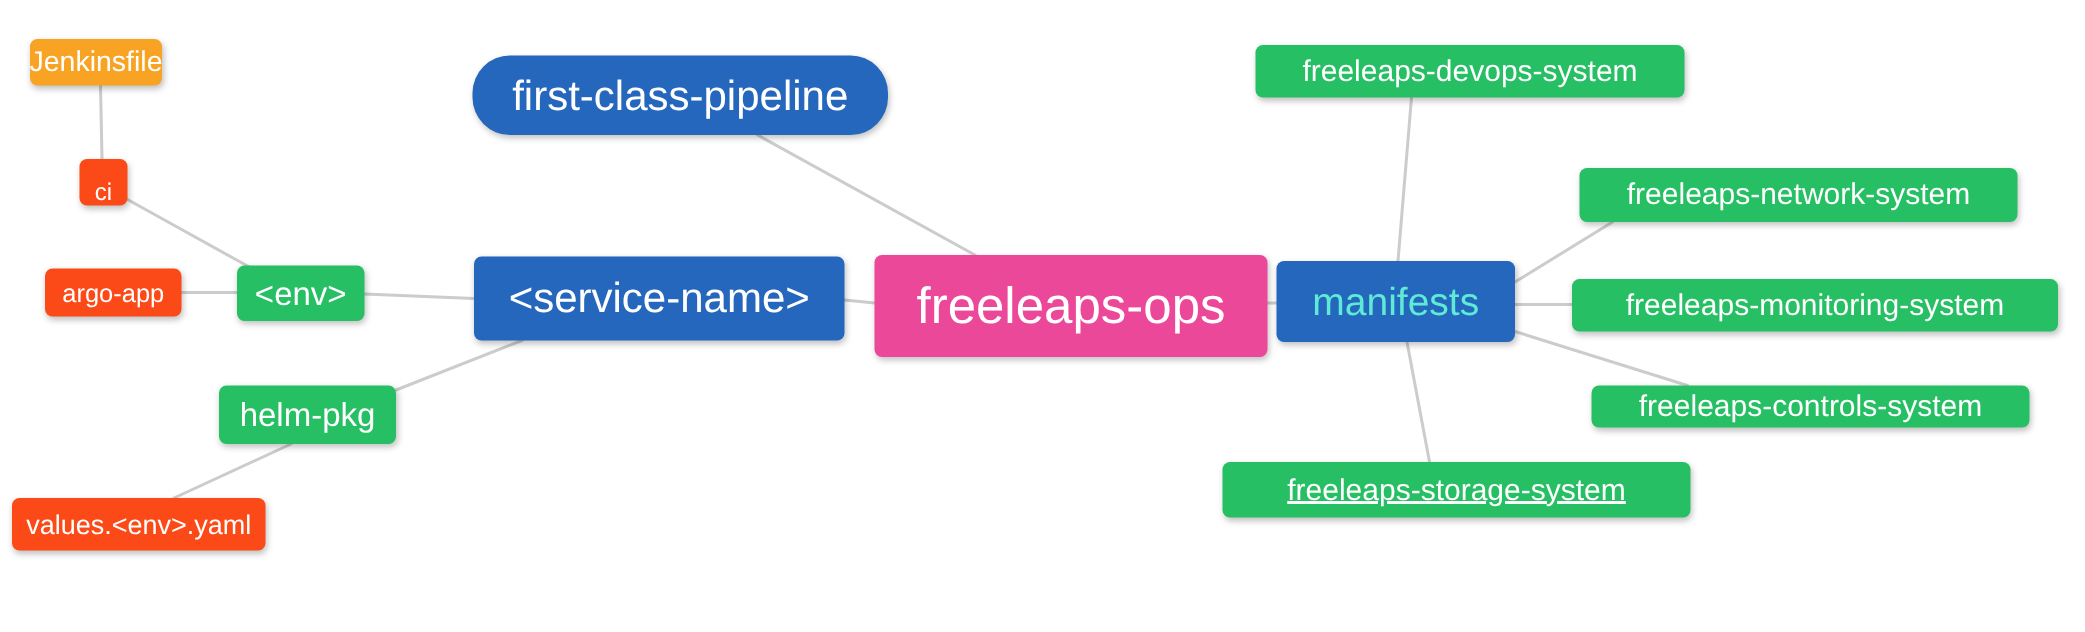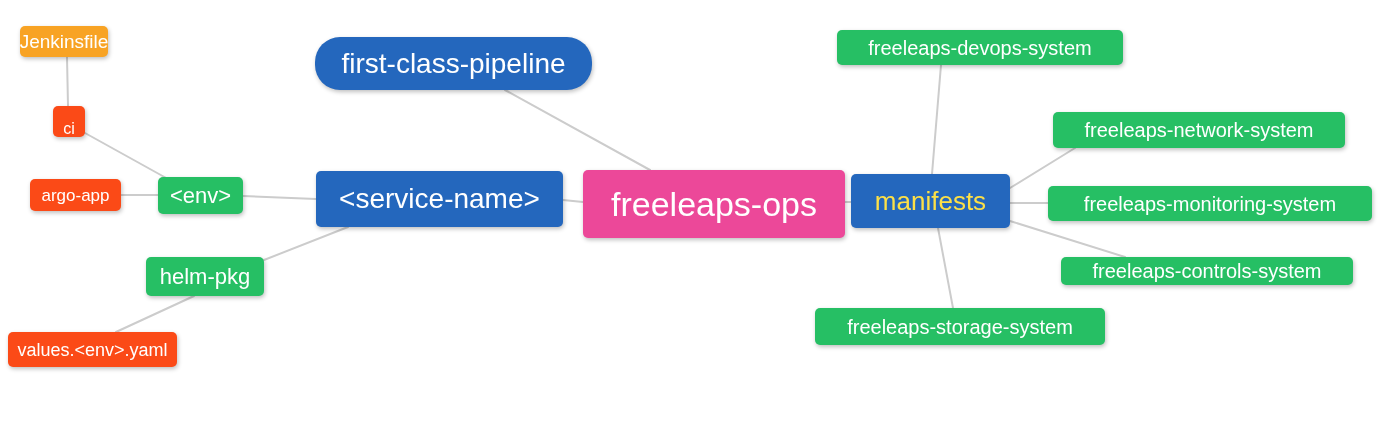--- a/index.html
+++ b/index.html
@@ -85,32 +85,32 @@
       </div>
       <div class="node" style="left: 315px; top: 37px; width: 277px; height: 53px; background: rgb(36, 103, 189); font-size: 28px; color: rgb(255, 255, 255); border-radius: 25px;">
         <span class="node-label">first-class-pipeline</span>
       </div>
       <div class="node" style="left: 316px; top: 171px; width: 247px; height: 56px; background: rgb(36, 103, 189); font-size: 28px; color: rgb(255, 255, 255);">
         <span class="node-label">&lt;service-name&gt;</span>
       </div>
       <div class="node" style="left: 583px; top: 170px; width: 262px; height: 68px; background: #ec4899; font-size: 34px; color: rgb(255, 255, 255);">
         <span class="node-label">freeleaps-ops</span>
       </div>
-      <div class="node" style="left: 851px; top: 174px; width: 159px; height: 54px; background: rgb(36, 103, 189); font-size: 26px; color: #fde047;">
+      <div class="node" style="left: 851px; top: 174px; width: 159px; height: 54px; background: rgb(36, 103, 189); font-size: 26px; color: #5eead4;">
         <span class="node-label">manifests</span>
       </div>
       <div class="node" style="left: 797px; top: 30px; width: 286px; height: 35px; background: rgb(38, 191, 100); font-size: 20px; color: rgb(255, 255, 255); margin-left: 40px;">
         <span class="node-label">freeleaps-devops-system</span>
       </div>
       <div class="node" style="left: 1053px; top: 112px; width: 292px; height: 36px; background: rgb(38, 191, 100); font-size: 20px; color: rgb(255, 255, 255);">
         <span class="node-label">freeleaps-network-system</span>
       </div>
       <div class="node" style="left: 1048px; top: 186px; width: 324px; height: 35px; background: rgb(38, 191, 100); font-size: 20px; color: rgb(255, 255, 255);">
         <span class="node-label">freeleaps-monitoring-system</span>
       </div>
       <div class="node" style="left: 1061px; top: 257px; width: 292px; height: 28px; background: rgb(38, 191, 100); font-size: 20px; color: rgb(255, 255, 255);">
         <span class="node-label">freeleaps-controls-system</span>
       </div>
-      <div class="node" style="left: 815px; top: 308px; width: 290px; height: 37px; background: rgb(38, 191, 100); font-size: 20px; color: rgb(255, 255, 255);">
+      <div class="node" style="left: 815px; top: 308px; width: 312px; height: 37px; background: rgb(38, 191, 100); font-size: 20px; color: rgb(255, 255, 255); text-decoration: underline;">
         <span class="node-label">freeleaps-storage-system</span>
       </div>
     </div>
 </div>
 
 </body></html>

